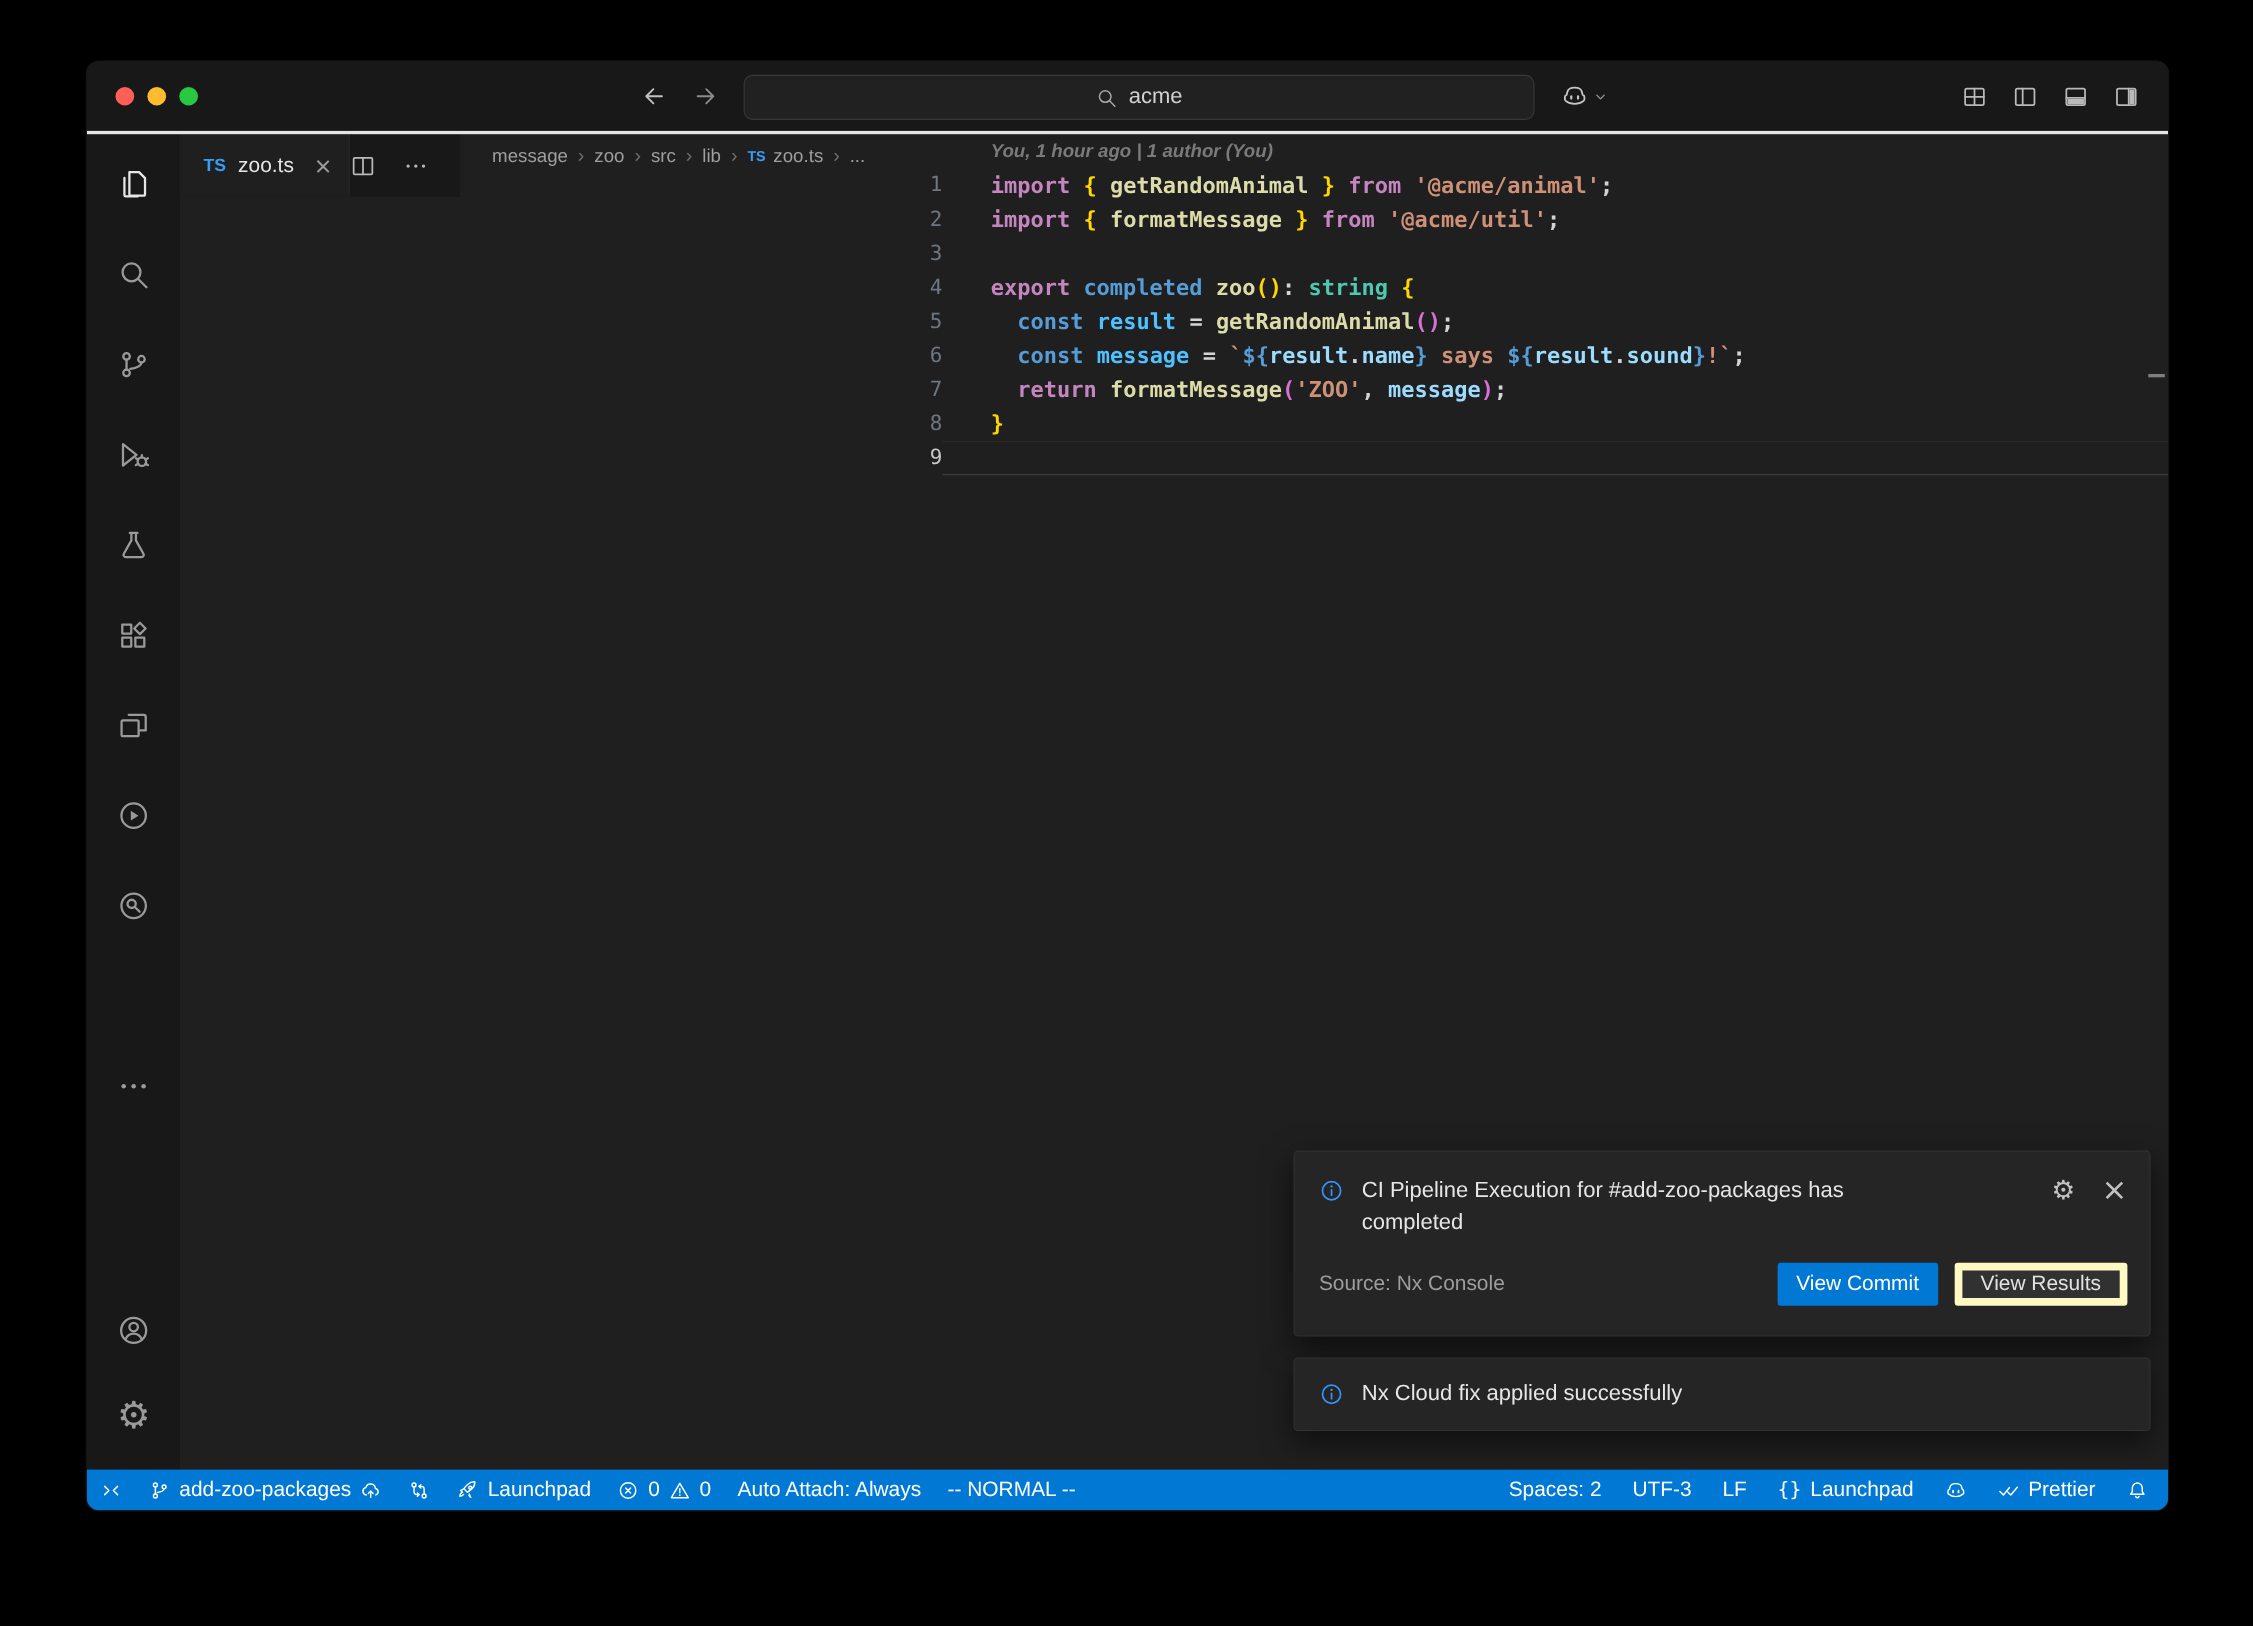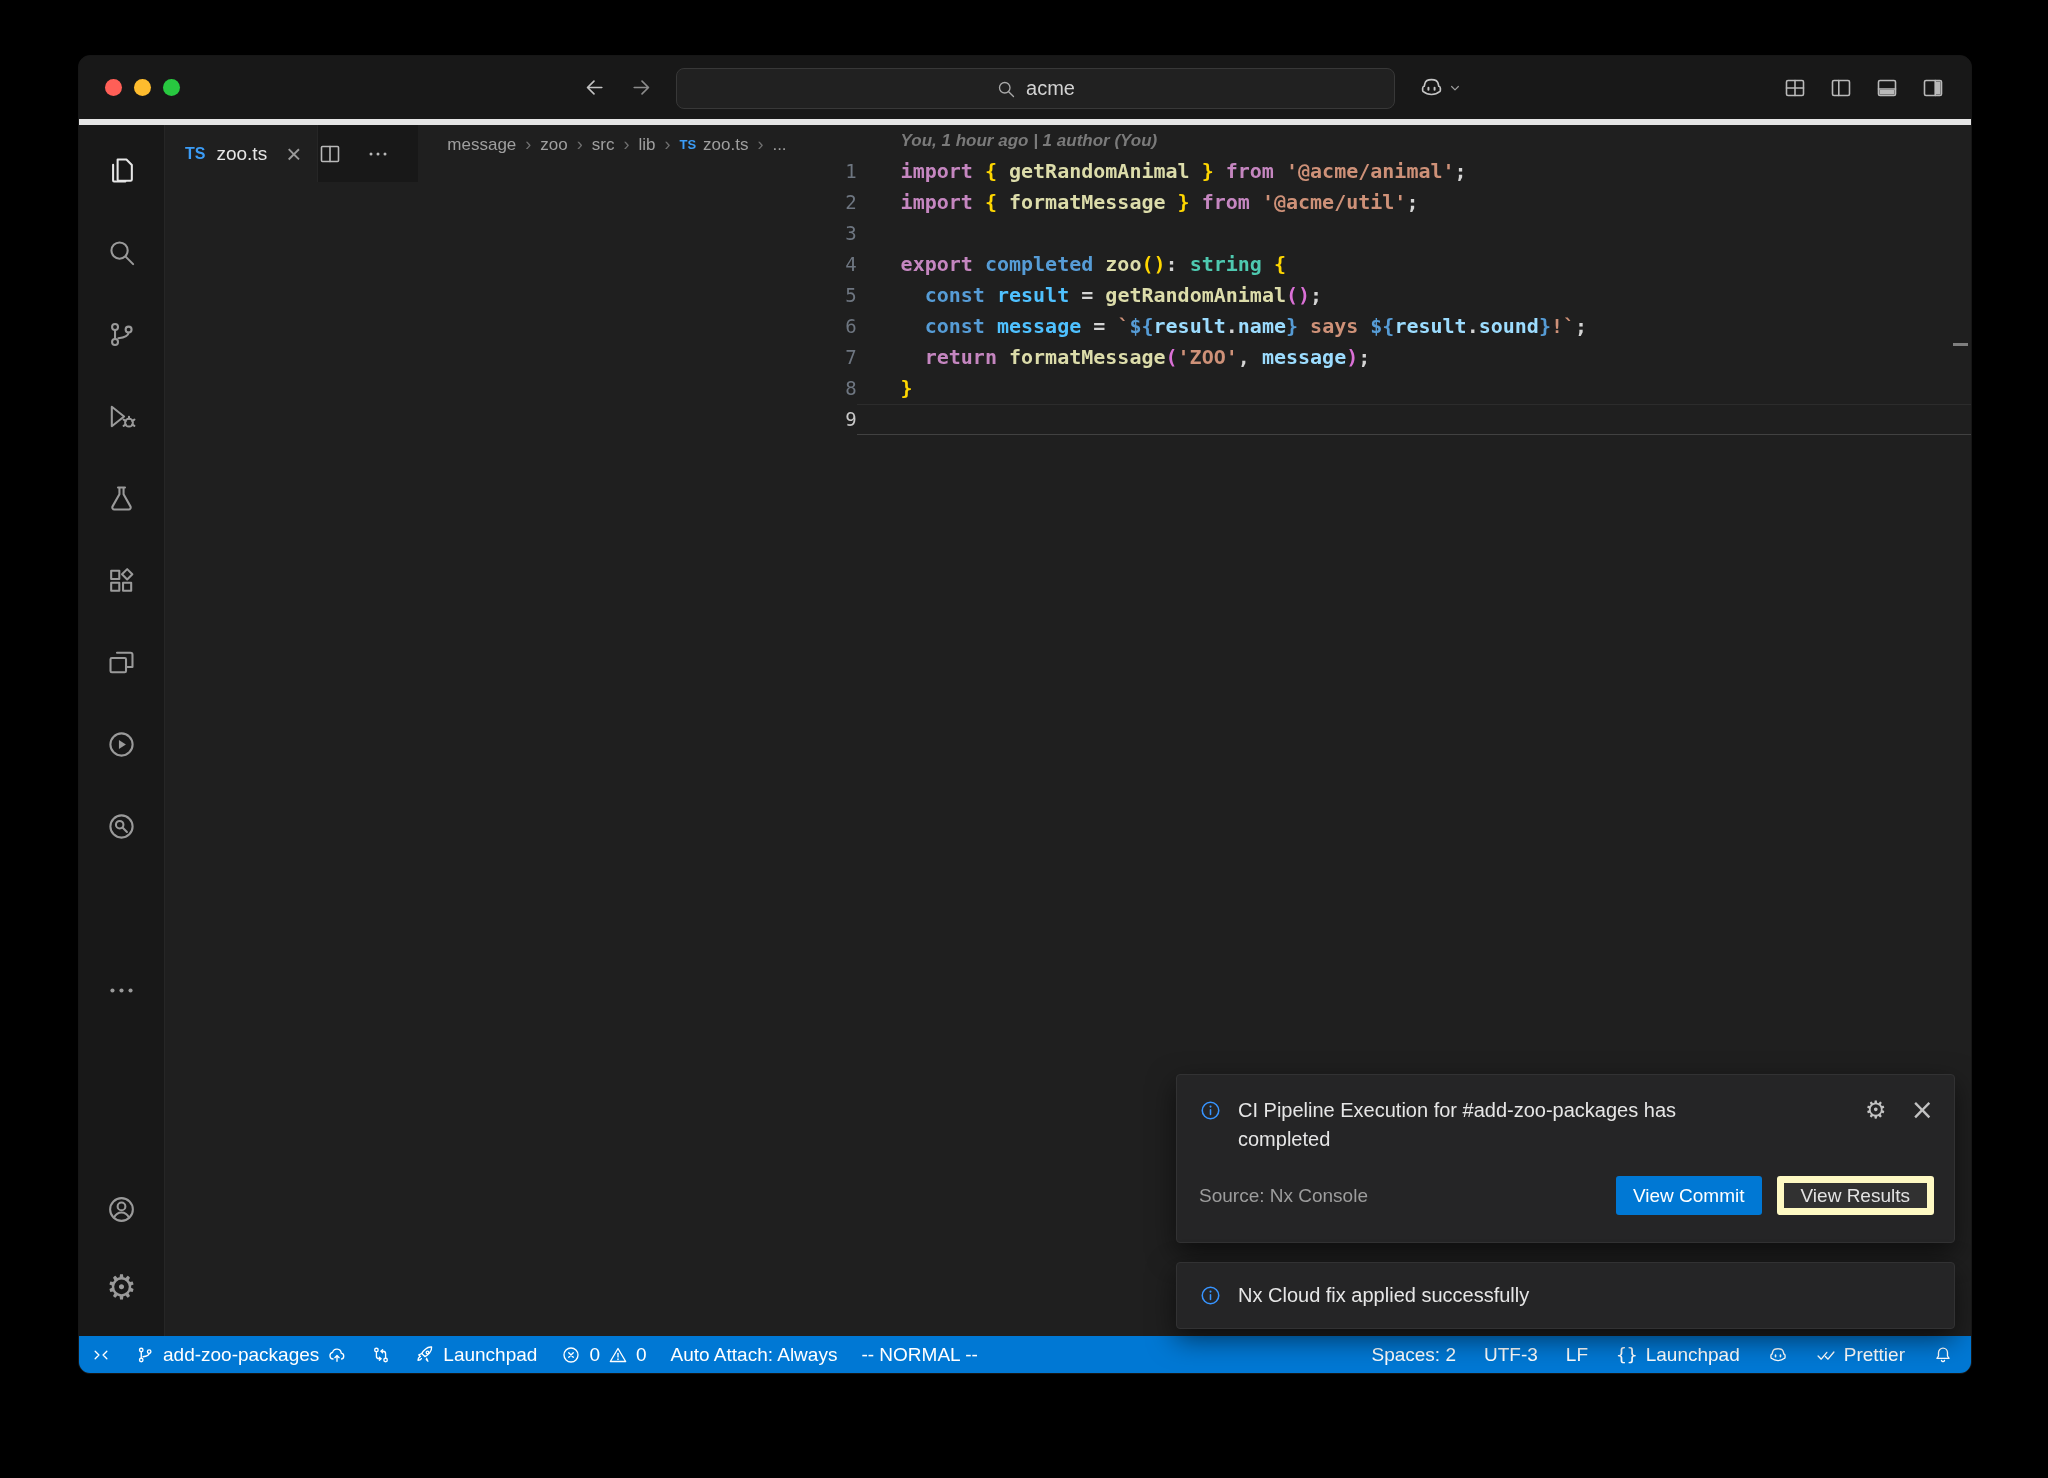--- a/index.html
+++ b/index.html
@@ -10,21 +10,21 @@
     background:#1f1f1f;border-radius:12px;overflow:hidden;display:flex;flex-direction:column;
     box-shadow:0 30px 80px rgba(0,0,0,.75);border:1px solid #161616;}
 
   
   .ic{display:block;}
   .ic path,.ic circle,.ic rect,.ic line{fill:none;stroke:currentColor;stroke-width:1.6;stroke-linecap:round;stroke-linejoin:round;}
   .ic .f{fill:currentColor;stroke:none;}
   .glyph{font-family:"DejaVu Sans",sans-serif;line-height:1;}
 
   
-  .titlebar{height:63px;min-height:63px;background:#181818;border-bottom:6px solid #e5e5e5;
+  .titlebar{height:63px;min-height:63px;background:#181818;border-bottom:3px solid #e5e5e5;
     position:relative;display:flex;align-items:center;}
   .traffic{display:flex;gap:12px;padding-left:26px;}
   .tl{width:17px;height:17px;border-radius:50%;}
   .tl.red{background:#ff5f57}.tl.yellow{background:#febc2e}.tl.green{background:#28c840}
   .nav-arrows{position:absolute;left:503px;display:flex;gap:22px;align-items:center;}
   .nav-arrows .ic{width:25px;height:25px;}
   .nav-back{color:#c2c2c2}.nav-fwd{color:#8b8b8b}
   .search-box{position:absolute;left:597px;top:12px;width:717px;height:39px;background:#212121;
     border:1px solid #383838;border-radius:8px;display:flex;align-items:center;justify-content:center;
     gap:10px;color:#d2d2d2;font-size:20px;}
@@ -69,21 +69,21 @@
     font-family:"DejaVu Sans Mono","Liberation Mono",monospace;font-size:20px;}
   .code-line{display:flex;height:31px;line-height:31px;box-sizing:border-box;}
   .ln{width:70px;min-width:70px;text-align:right;color:#6e7681;font-size:19px;}
   .lc{padding-left:44px;white-space:pre;flex:1;font-weight:bold;}
   .code-line.current .ln{color:#c8c8c8;}
   .code-line.current .lc{border-top:1px solid #2c2c2c;border-bottom:1px solid #414141;}
   .blame .lc{color:#7a7a7a;font-style:italic;font-family:"Liberation Sans","DejaVu Sans",sans-serif;font-size:17px;}
   .overview-mark{position:absolute;right:3px;top:218px;width:15px;height:3px;background:#919191;opacity:.85;}
 
   
-  .notifications{position:absolute;right:16px;bottom:44px;width:779px;display:flex;flex-direction:column;gap:19px;z-index:5;}
+  .notifications{position:absolute;right:16px;bottom:72px;width:779px;display:flex;flex-direction:column;gap:19px;z-index:5;}
   .notif{background:#252526;border:1px solid #323233;border-radius:4px;box-shadow:0 10px 28px rgba(0,0,0,.55);}
   .notif-1{padding:21px 20px 27px 22px;}
   .n-row1{display:flex;align-items:flex-start;}
   .n-info{margin-top:3px;color:#3794ff;}
   .n-info .ic{width:23px;height:23px;}
   .n-msg{width:525px;margin-left:16px;color:#e6e6e6;font-size:20px;line-height:29px;}
   .n-controls{margin-left:auto;display:flex;gap:24px;align-items:center;color:#c2c2c2;}
   .n-gear{font-size:24px;}
   .n-close{font-size:28px;line-height:1;}
   .n-row2{display:flex;align-items:center;margin-top:22px;}

